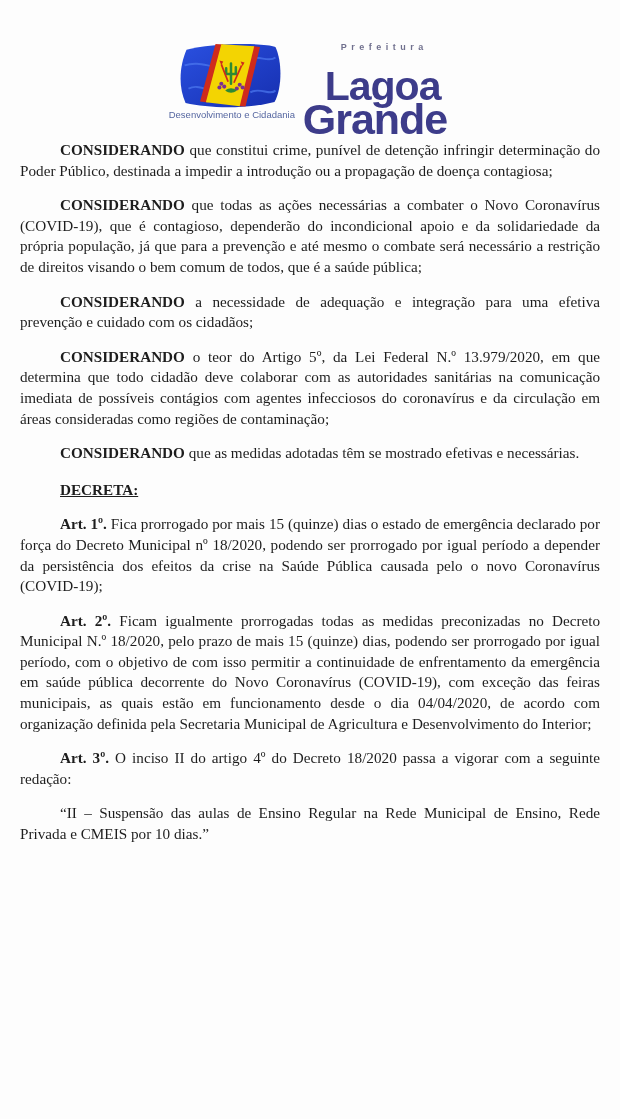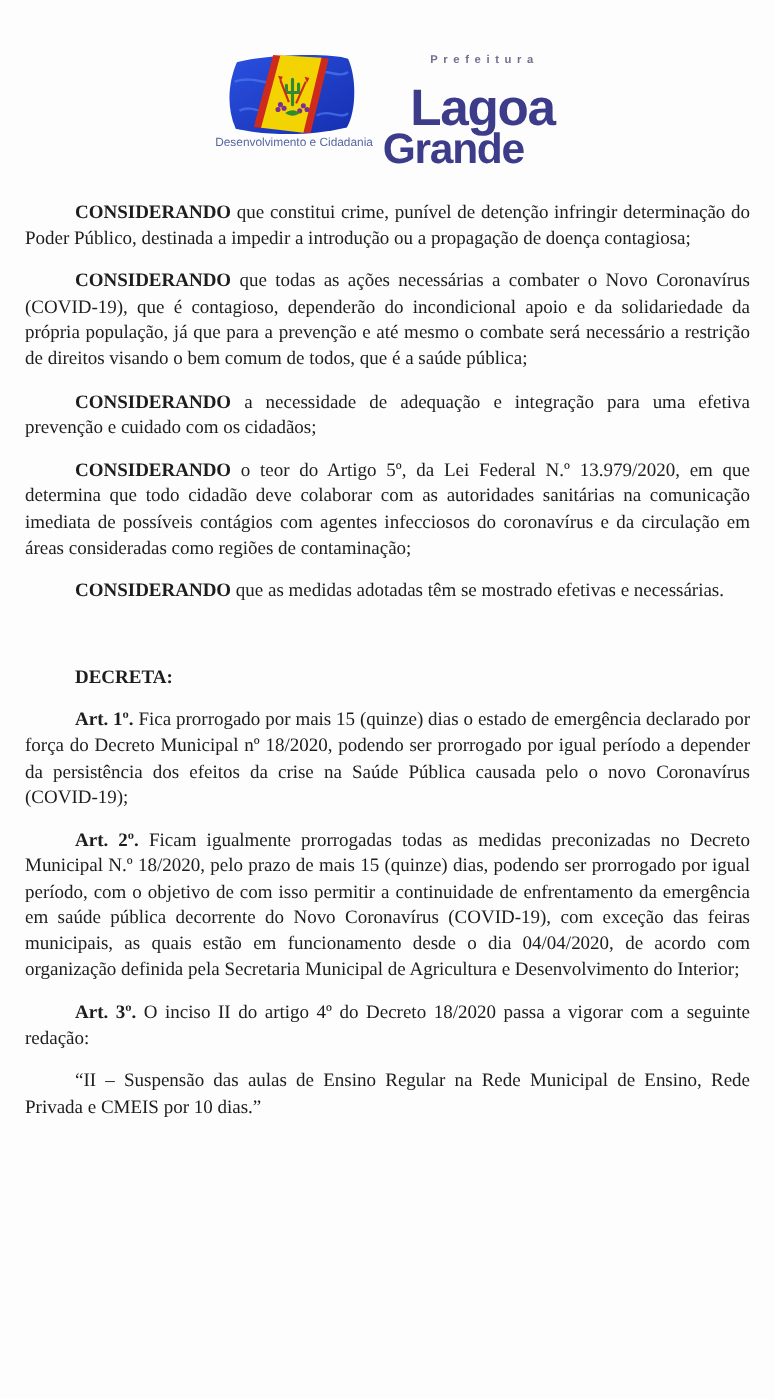--- a/index.html
+++ b/index.html
@@ -27,32 +27,32 @@
   .wordmark{font-family:"Liberation Sans", sans-serif;font-weight:bold;}
   .wm-prefeitura{
     font-size:9px;letter-spacing:4.5px;color:#70708e;
     padding-left:38px;line-height:10px;margin-bottom:18px;white-space:nowrap;
   }
   .wm-city1{
     font-size:41px;line-height:33px;letter-spacing:-1px;
     color:#3d3c8a;padding-left:22px;
   }
   .wm-city2{
-    font-size:34px;line-height:33px;letter-spacing:-1px;
+    font-size:43px;line-height:33px;letter-spacing:-1px;
     color:#3d3c8a;padding-left:0;
   }
   
   .body-text{
-    position:absolute;top:160px;left:20px;width:580px;
+    position:absolute;top:140px;left:20px;width:580px;
     font-size:15.2px;line-height:20.6px;
     color:#1d1d1d;text-align:justify;
   }
   .para{margin:0 0 14px 0;text-indent:40px;}
   .para b{font-weight:bold;}
-  .decreta{margin-top:48px;}
+  .decreta{margin-top:16px;text-decoration:underline;}
 </style>
 </head>
 <body>
 
 <div class="page">
 
   <header class="logo">
     <div class="flag-wrap">
       <svg viewBox="0 0 120 68" aria-hidden="true">
         <defs>

